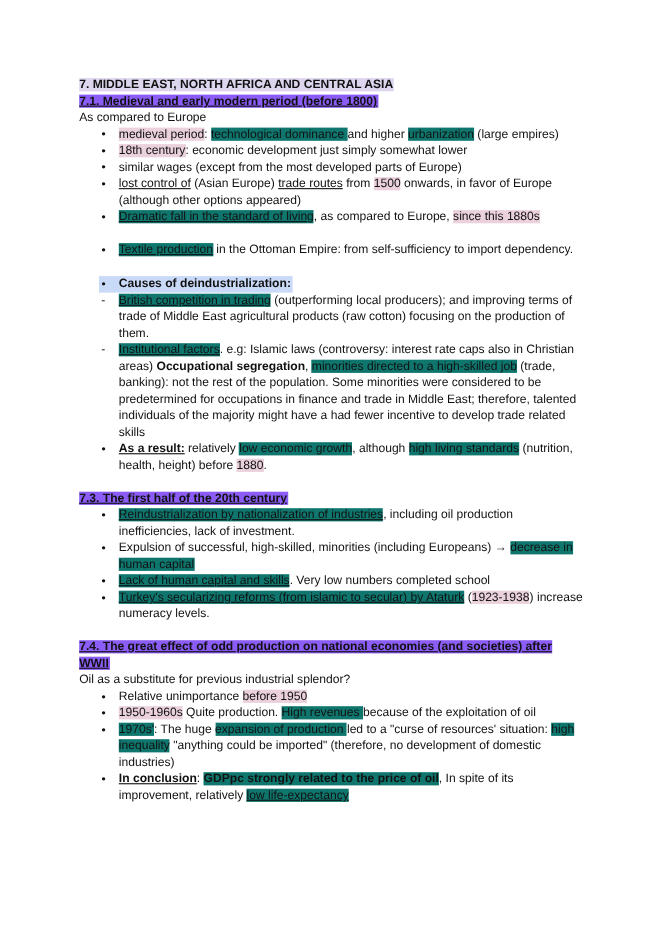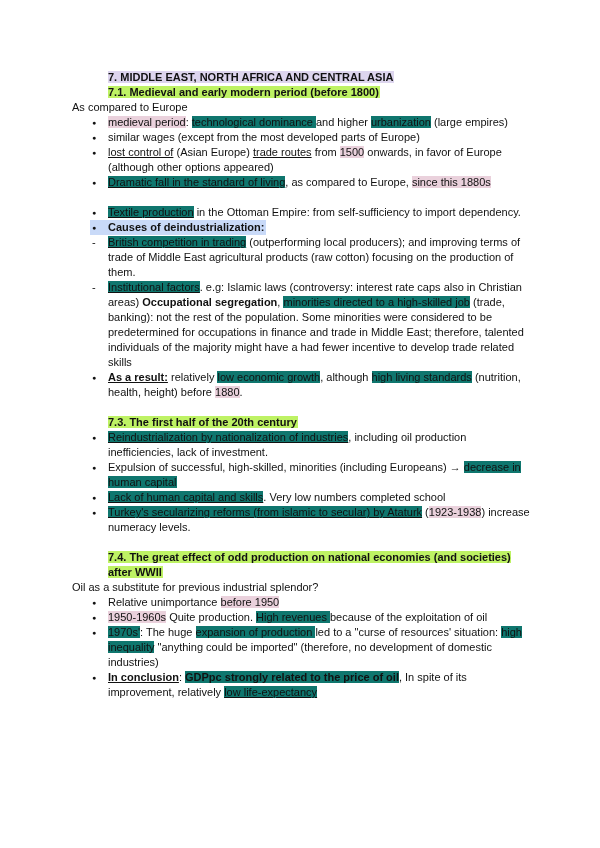--- a/index.html
+++ b/index.html
@@ -1,46 +1,47 @@
 <!DOCTYPE html>
 <html><head>
 <meta charset="utf-8">
 <style>
   html, body { margin: 0; padding: 0; background: #ffffff; }
   body { width: 600px; height: 848px; position: relative; overflow: hidden;
          font-family: "Liberation Sans", sans-serif; font-size: 11px; color: #111; }
   .page { position: absolute; left: 72px; top: 70px; width: 460px; line-height: 15px; }
-  .h { font-weight: bold; display: block; margin-left: 36px; }
+  .h { font-weight: bold; display: block; }
   .h span.hl { padding: 0 1px 0 0; }
   .h1 span.hl { background: #ddd5ee; }
-  .h2 span.hl { background: #bef264; }
+  .h2 span.hl { background: #8b5cf6; text-decoration: underline; }
   p { margin: 0; }
   ul { margin: 0; padding: 0; list-style: none; }
   li { position: relative; padding-left: 36px; margin: 0; }
   li.b::before { content: "\25CF"; position: absolute; left: 20px; top: 0; font-size: 7px; }
   li.d::before { content: "-"; position: absolute; left: 20px; top: 0; }
   .y { background: #0f766e; }
   .p { background: #ead1dc; text-align: right; }
   .u { text-decoration: underline; }
   .bo { font-weight: bold; }
   .gap { height: 15px; }
-  .causes { background: #c9daf8; margin-left: 18px; padding-left: 18px; width: max-content; padding-right: 2px; }
+  .causes { background: #c9daf8; margin-left: 18px; padding-left: 18px; width: max-content; padding-right: 2px; margin-top: 16px; }
   .causes::before { left: 2px !important; }
 </style>
 </head>
 <body>
 
 <div class="page">
 
   <div class="h h1"><span class="hl">7. MIDDLE EAST, NORTH AFRICA AND CENTRAL ASIA</span></div>
 
   <div class="h h2"><span class="hl">7.1. Medieval and early modern period (before 1800)</span></div>
   <p>As compared to Europe</p>
   <ul>
     <li class="b"><span class="p">medieval period</span><span>: </span><span class="y">technological dominance </span><span>and higher </span><span class="y">urbanization</span><span> (large empires)</span></li>
+    <li class="b"><span class="p">18th century</span><span>: economic development just simply somewhat lower</span></li>
     <li class="b"><span>similar wages (except from the most developed parts of Europe)</span></li>
   </ul>
   <ul>
     <li class="b"><span class="u">lost control of</span><span> (Asian Europe) </span><span class="u">trade routes</span><span> from </span><span class="p">1500</span><span> onwards, in favor of Europe (although other options appeared)</span></li>
     <li class="b"><span class="y u">Dramatic fall in the standard of living</span><span>, as compared to Europe, </span><span class="p">since this 1880s</span></li>
   </ul>
 
   <div class="gap"></div>
 
   <ul>

